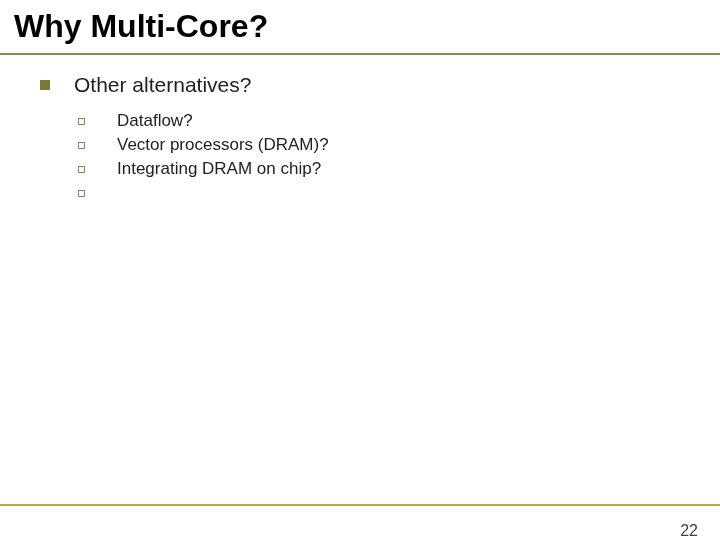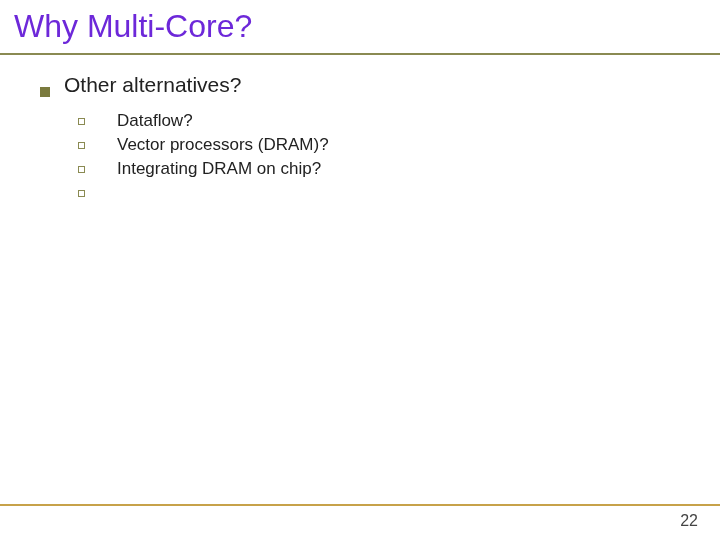--- a/index.html
+++ b/index.html
@@ -13,36 +13,36 @@
     overflow: hidden;
   }
   .slide {
     width: 720px;
     height: 540px;
     position: relative;
     box-sizing: border-box;
   }
   .title {
     font-size: 32px;
-    color: #6d28d9;
+    color: #000000;
     padding: 8px 14px 4px 14px;
-    font-weight: 400;
+    font-weight: 700;
     letter-spacing: 0px;
   }
   .rule-top {
     border-top: 2px solid #8a8a52;
     margin: 4px 0 0 0;
   }
   .content {
     padding: 18px 0 0 40px;
   }
   .lvl1 {
     display: flex;
-    align-items: flex-end;
-    gap: 14px;
+    align-items: flex-start;
+    gap: 24px;
     margin-bottom: 14px;
   }
   .bullet-square-lg {
     width: 10px;
     height: 10px;
     background: #7a7a3e;
     flex: 0 0 auto;
     margin-top: 7px;
   }
   .lvl1-text {
@@ -74,21 +74,21 @@
   .footer-rule {
     position: absolute;
     left: 0;
     right: 0;
     bottom: 34px;
     border-top: 2px solid #c7a24a;
   }
   .page-num {
     position: absolute;
     right: 22px;
-    bottom: 10px;
+    bottom: 0;
     font-size: 16px;
     color: #444;
   }
 </style>
 </head>
 <body>
 
 <div class="slide">
 
   <div class="title">Why Multi-Core?</div>

